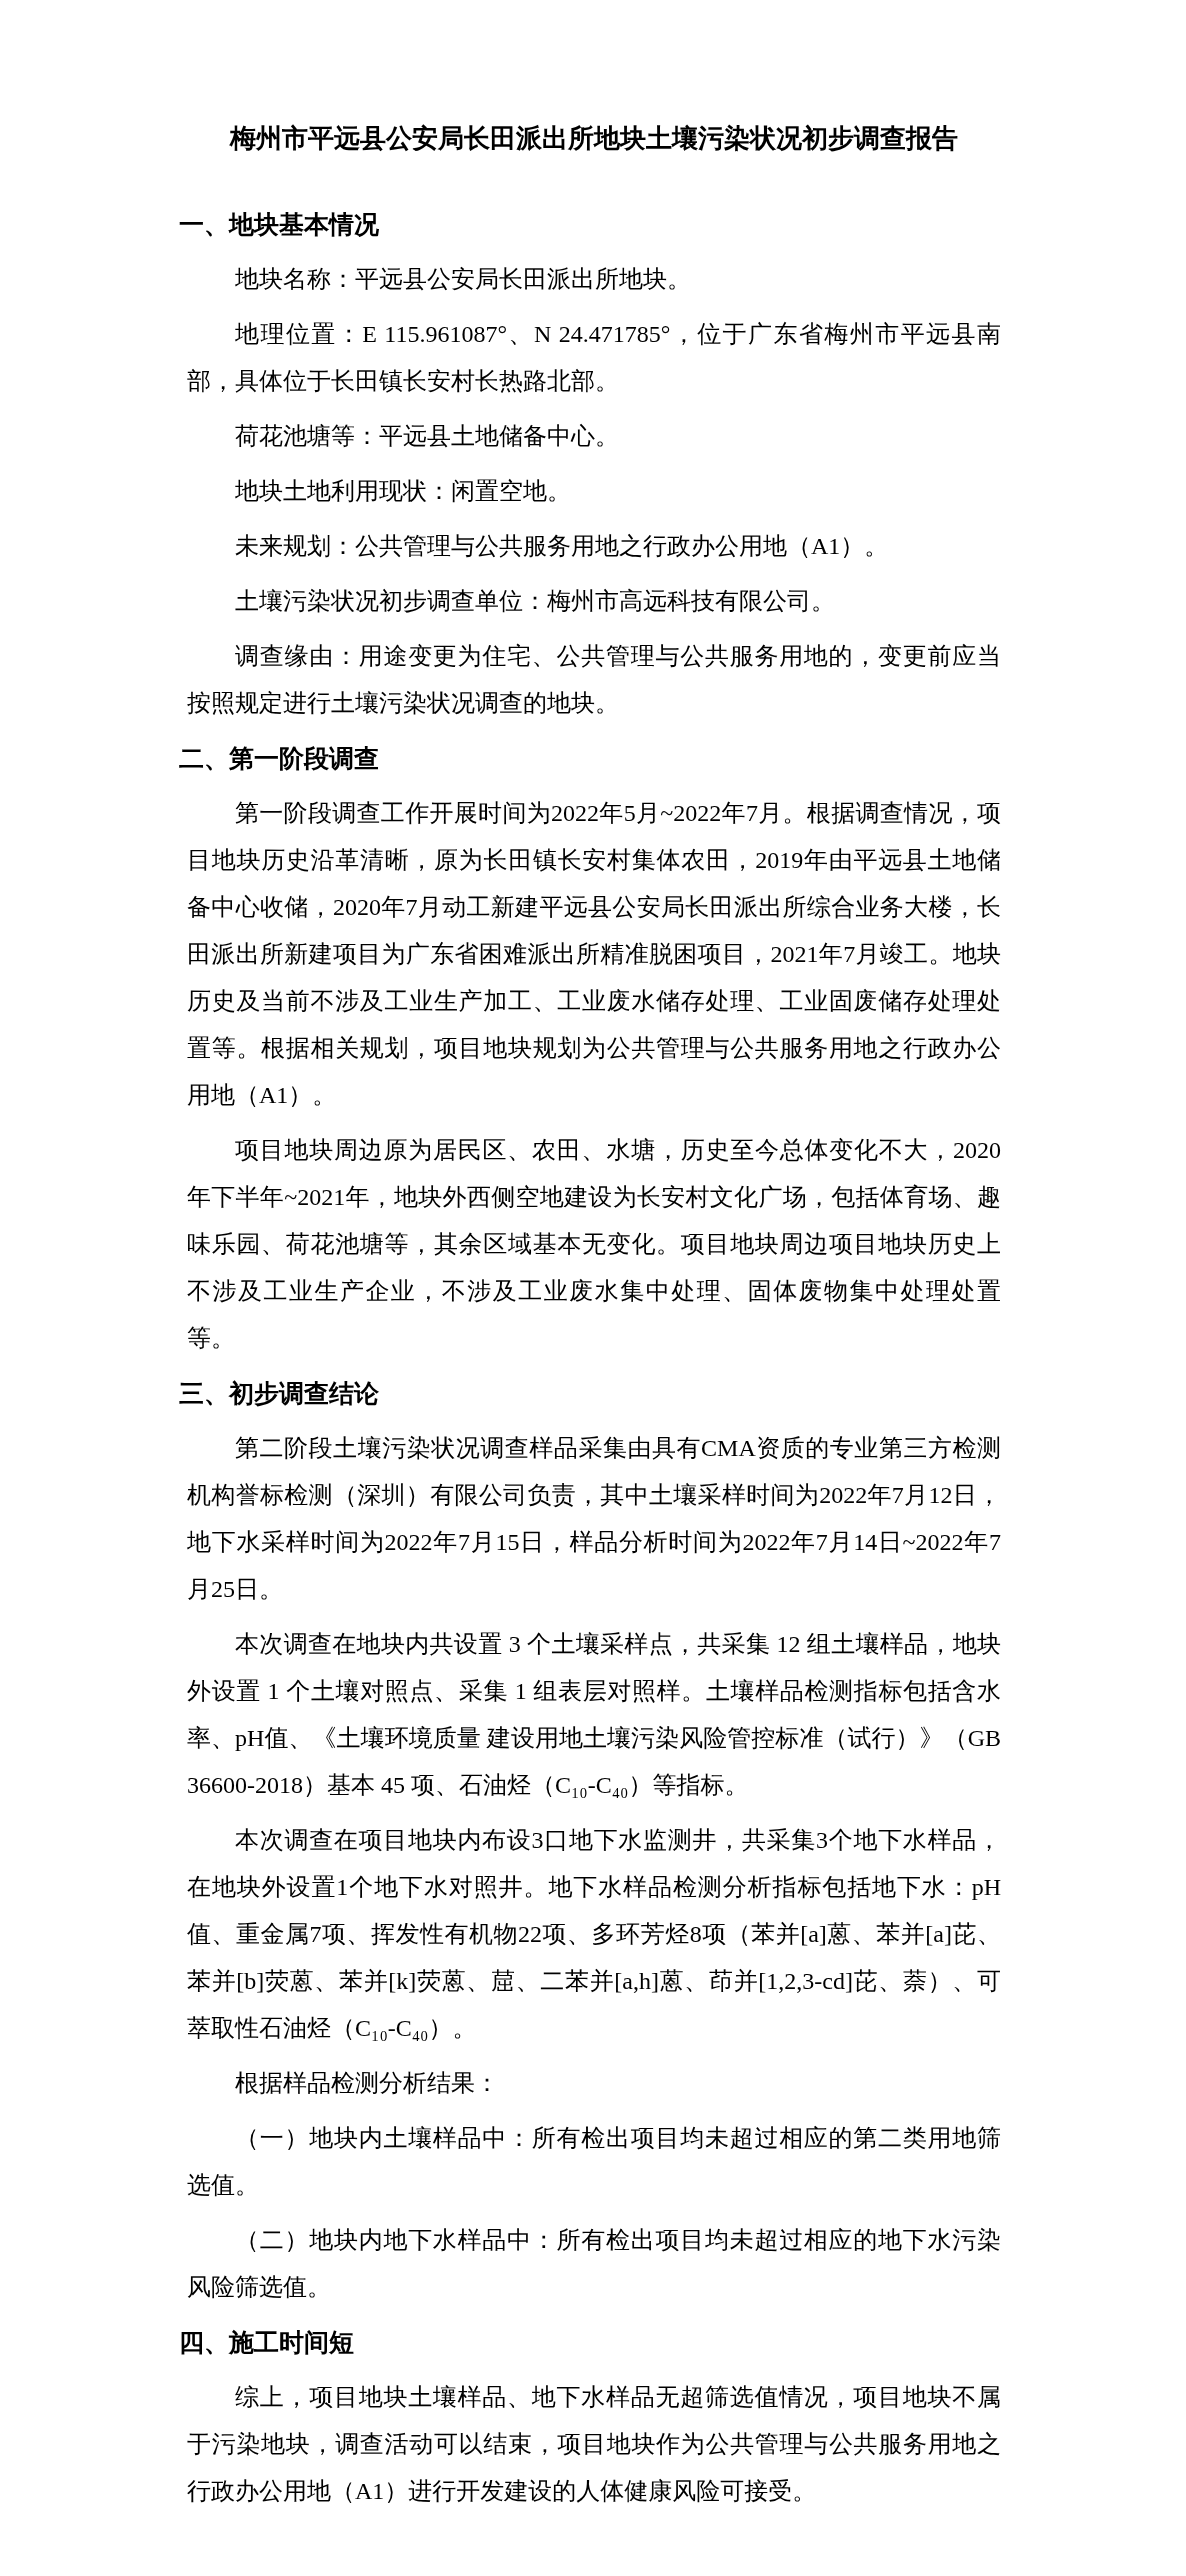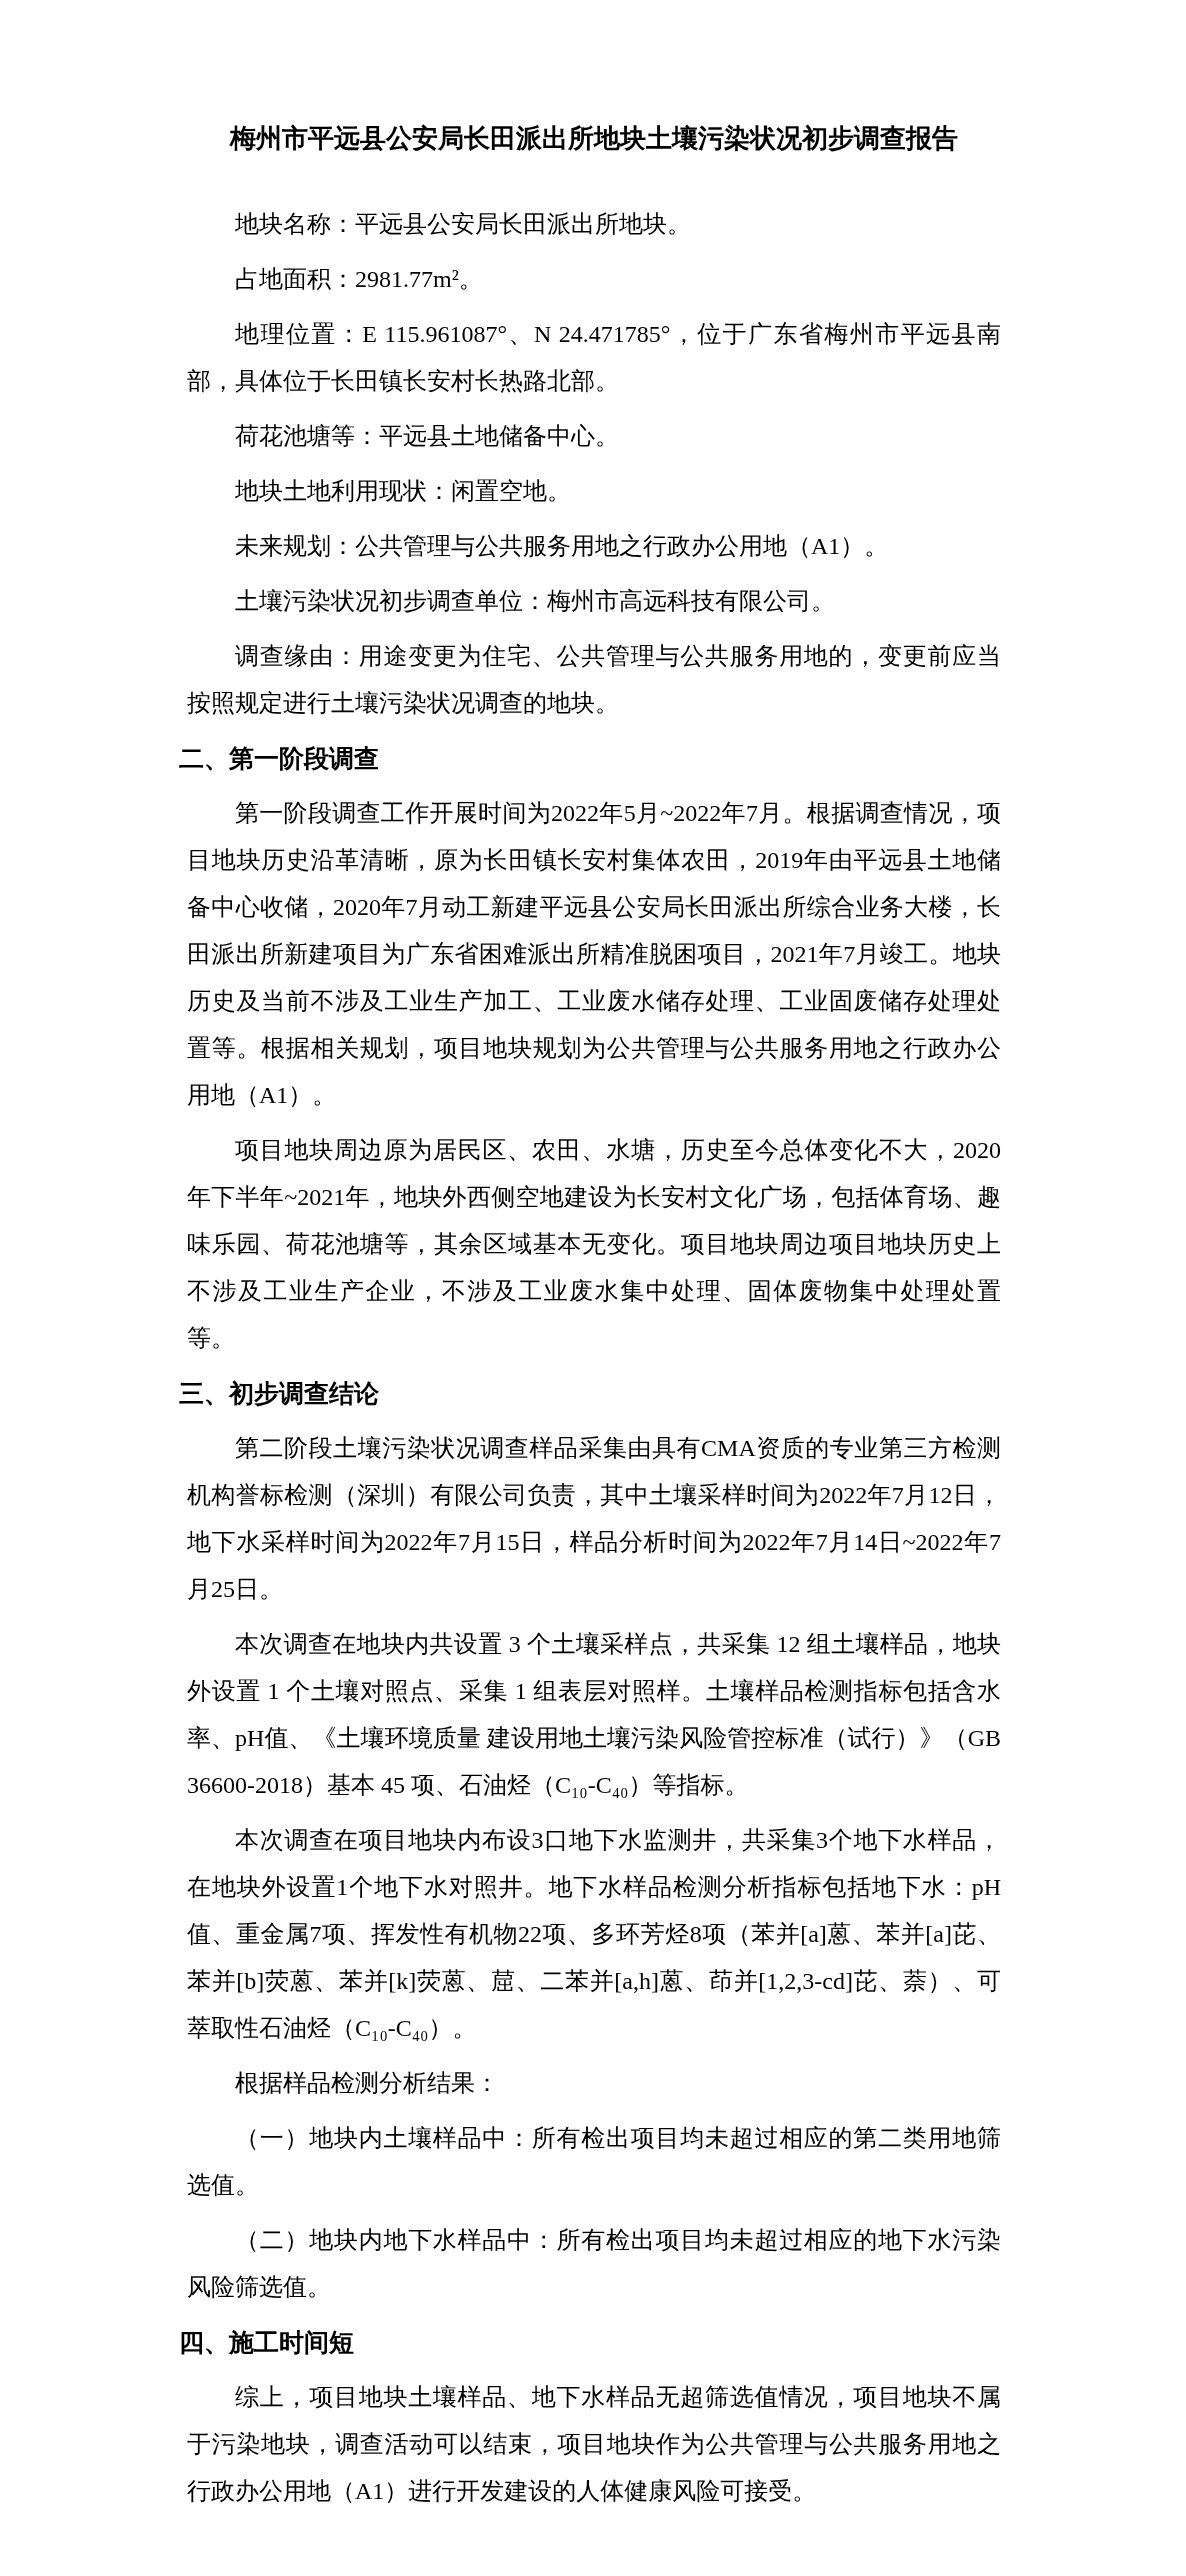--- a/index.html
+++ b/index.html
@@ -48,22 +48,22 @@
 </style>
 </head>
 <body>
 
 <div class="page">
   <div class="doc">
 
     <h1 class="doc-title"><span>梅州市平远县公安局长田派出所地块土壤污染状况初步调查报告</span></h1>
 
     <section>
+      <h2 class="sec-heading">一、地块基本情况</h2>
       <p class="para">地块名称：平远县公安局长田派出所地块。</p>
-      <p class="para">占地面积：2981.77m²。</p>
       <p class="para">地理位置：E 115.961087°、N 24.471785°，位于广东省梅州市平远县南部，具体位于长田镇长安村长热路北部。</p>
       <p class="para">荷花池塘等：平远县土地储备中心。</p>
       <p class="para">地块土地利用现状：闲置空地。</p>
       <p class="para">未来规划：公共管理与公共服务用地之行政办公用地（A1）。</p>
       <p class="para">土壤污染状况初步调查单位：梅州市高远科技有限公司。</p>
       <p class="para">调查缘由：用途变更为住宅、公共管理与公共服务用地的，变更前应当按照规定进行土壤污染状况调查的地块。</p>
     </section>
 
     <section>
       <h2 class="sec-heading">二、第一阶段调查</h2>

